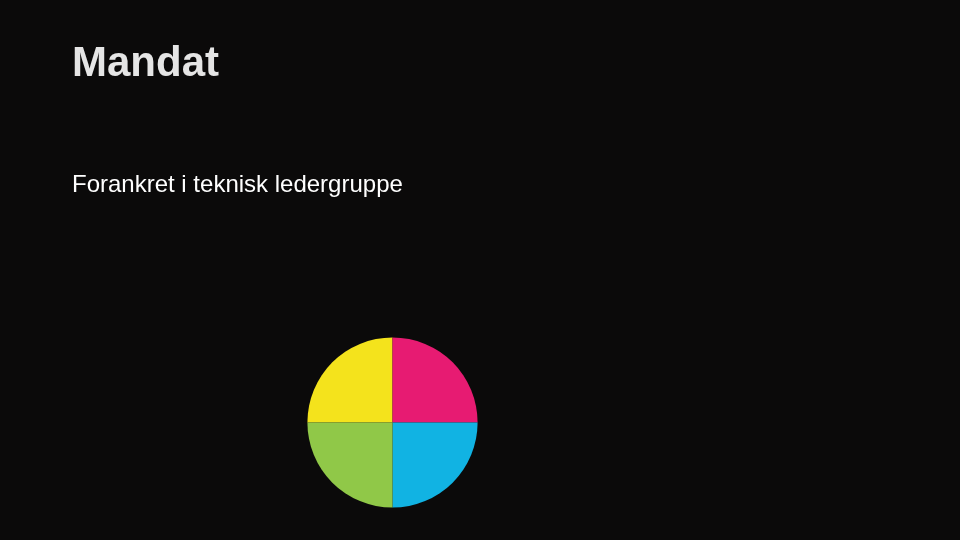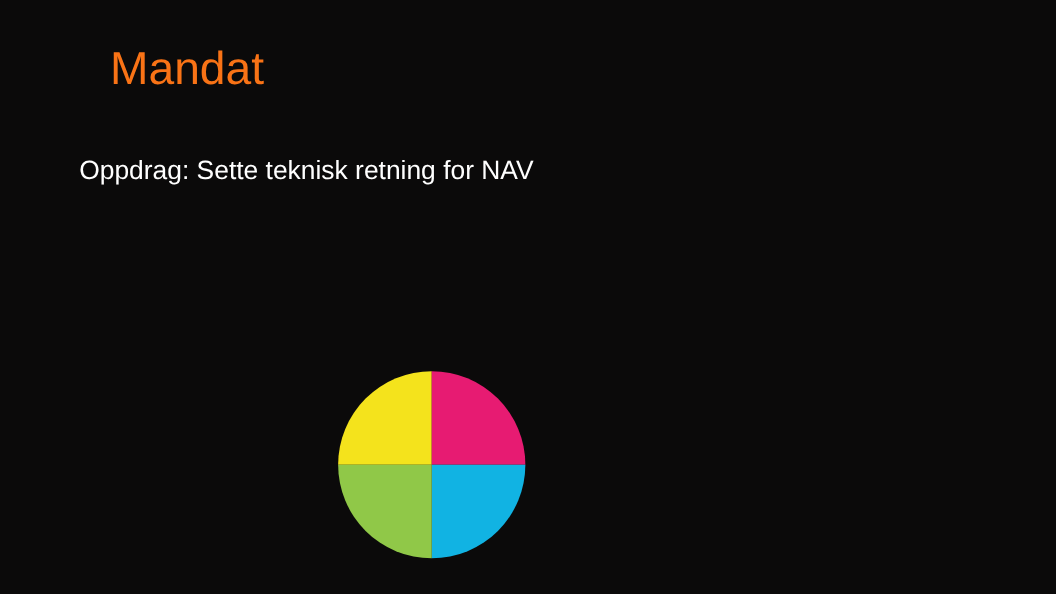--- a/index.html
+++ b/index.html
@@ -14,23 +14,22 @@
       font-family: Arial, Helvetica, sans-serif;
       color: #ffffff;
       overflow: hidden;
       position: relative;
     }
     .title {
       position: absolute;
       left: 72px;
       top: 38px;
       font-size: 42px;
-      font-weight: 400;
-      color: #f97316;
-      margin-left: 28px;
+      font-weight: 700;
+      color: #e5e5e5;
     }
     .body-text {
       position: absolute;
       left: 72px;
       top: 140px;
       font-size: 24px;
       font-weight: 400;
       line-height: 1.35;
       color: #ffffff;
     }
@@ -53,22 +52,22 @@
       height: 185px;
       display: block;
     }
   </style>
 </head>
 <body>
 
 <h1 class="title">Mandat</h1>
 
 <div class="body-text">
-  <span class="body-line">Oppdrag: Sette teknisk retning for NAV</span>
   <span class="body-gap"></span>
+  <span class="body-line">Forankret i teknisk ledergruppe</span>
 </div>
 
 <div class="chart-wrap">
   <svg viewBox="0 0 200 200">
     <g id="pie-group" transform="translate(100,100)">
         <path d="M 0 0 L -92.000 -0.000 A 92 92 0 0 1 0.000 -92.000 Z" fill="#f4e31c"></path>
         <path d="M 0 0 L 0.000 -92.000 A 92 92 0 0 1 92.000 0.000 Z" fill="#e71b72"></path>
         <path d="M 0 0 L 92.000 0.000 A 92 92 0 0 1 0.000 92.000 Z" fill="#11b3e3"></path>
         <path d="M 0 0 L 0.000 92.000 A 92 92 0 0 1 -92.000 0.000 Z" fill="#90c848"></path>
       </g>

